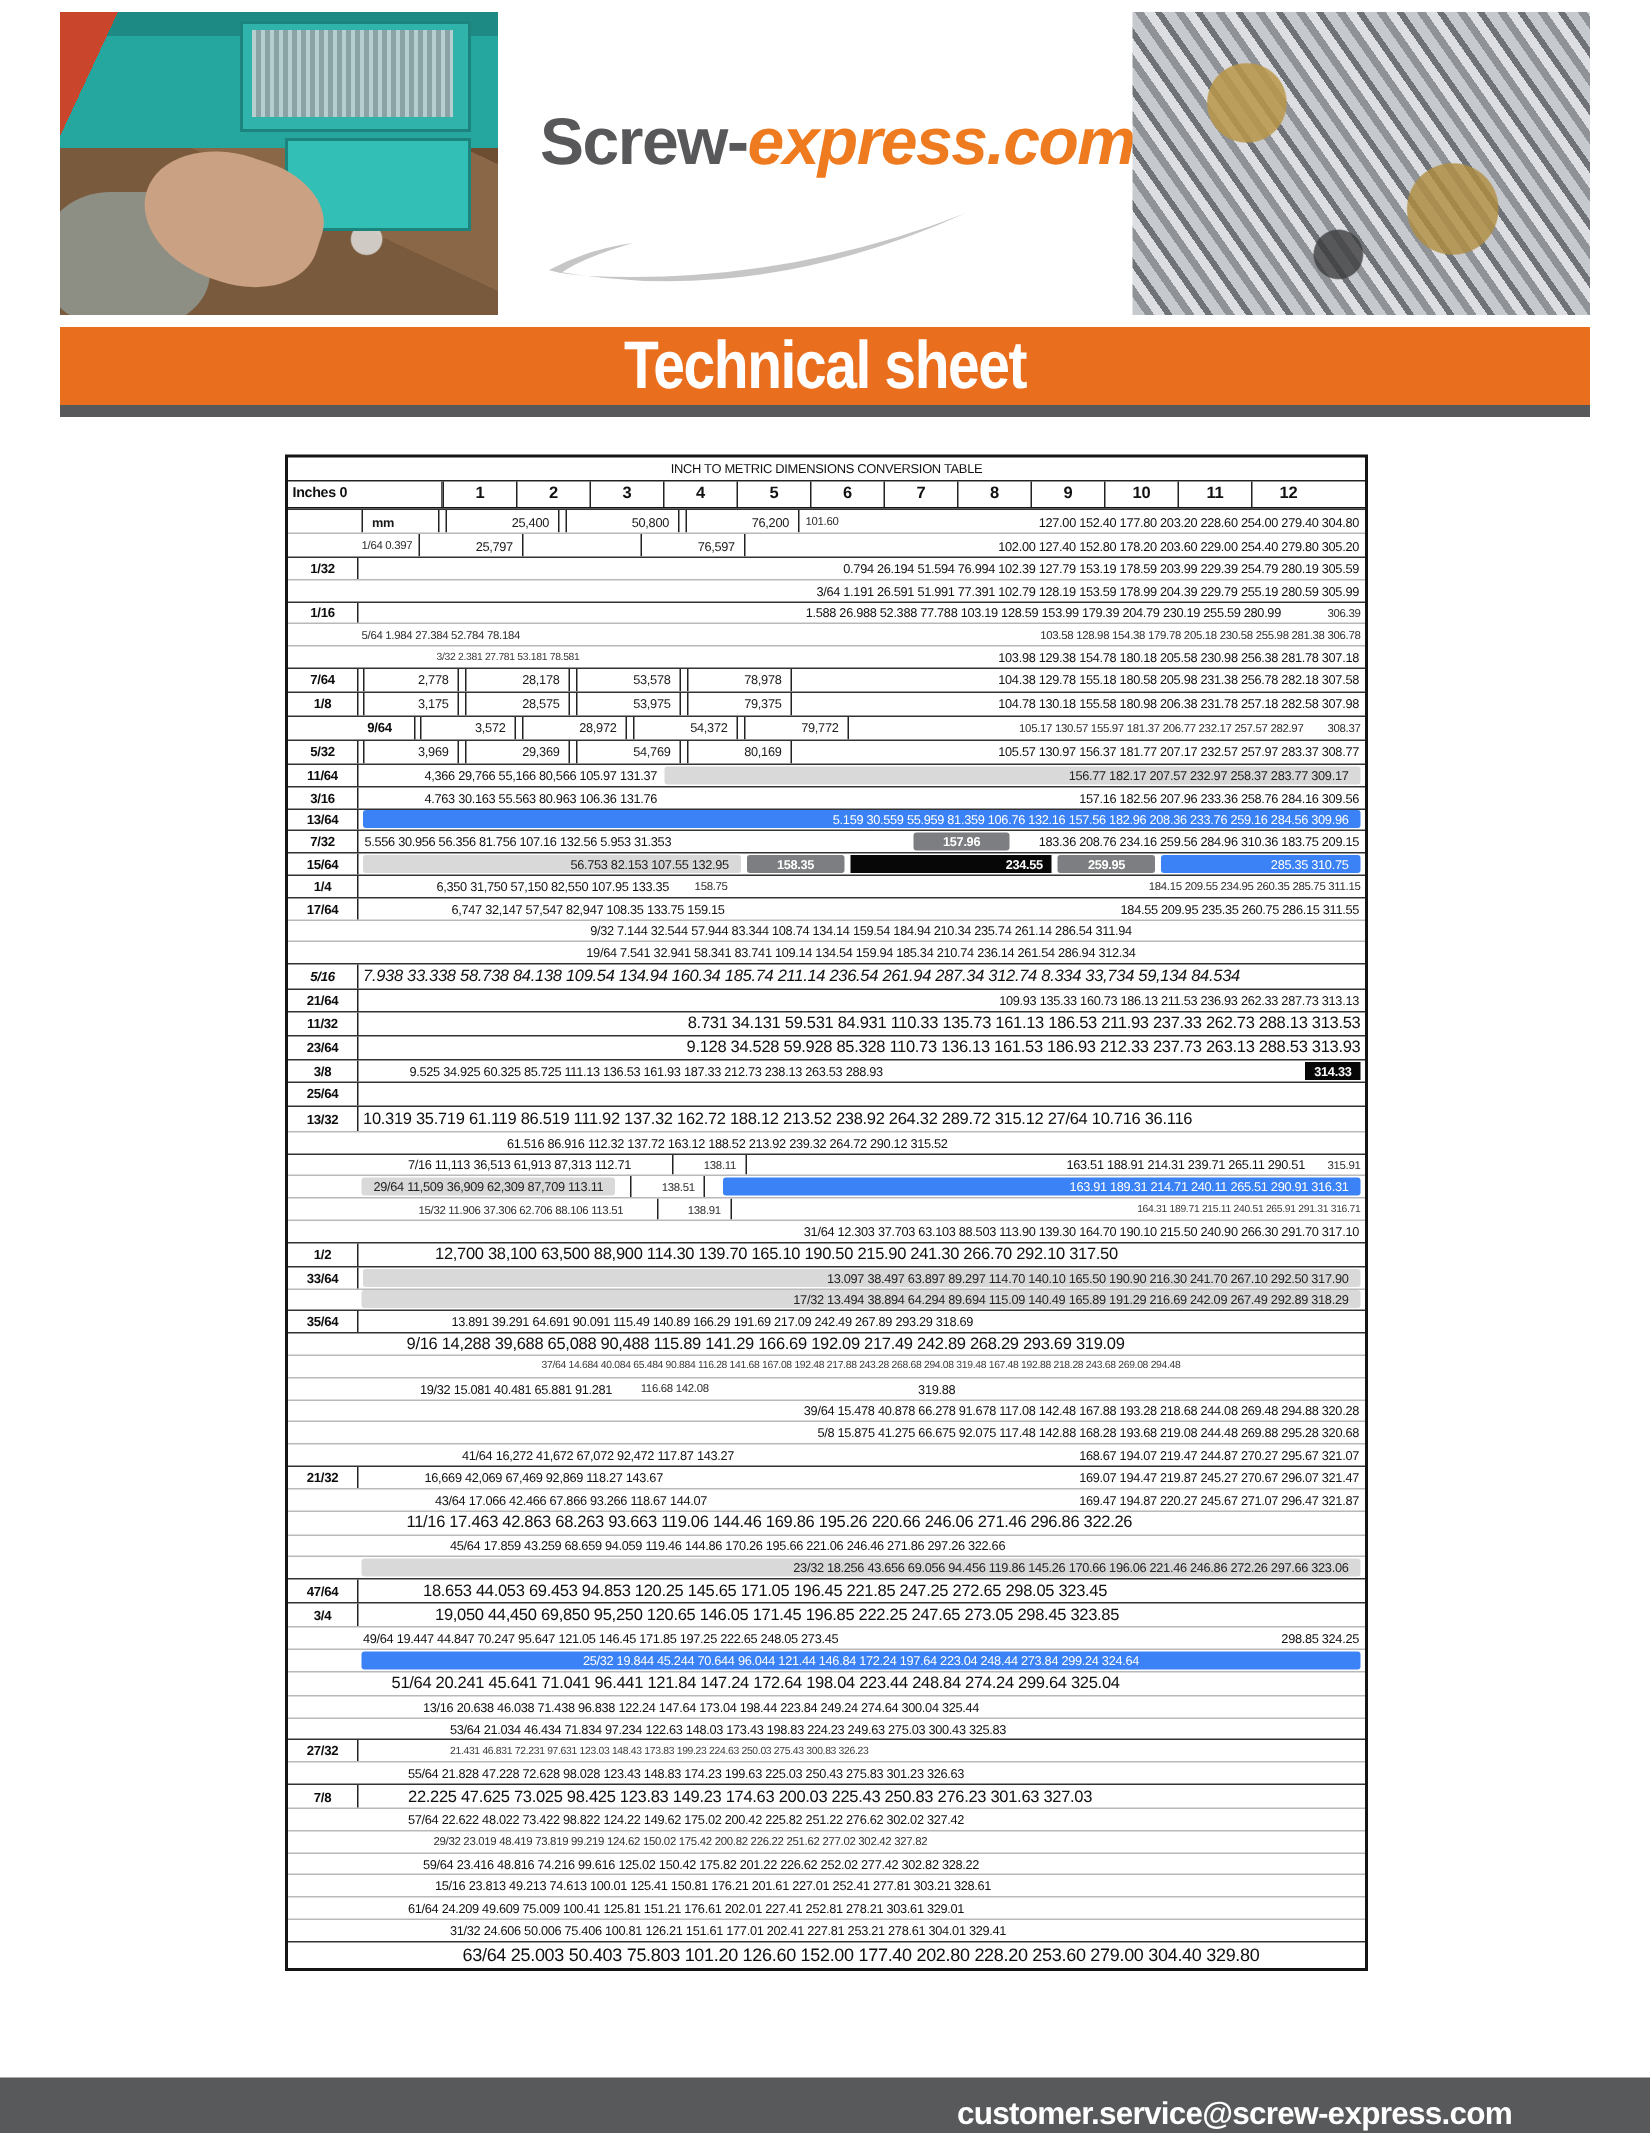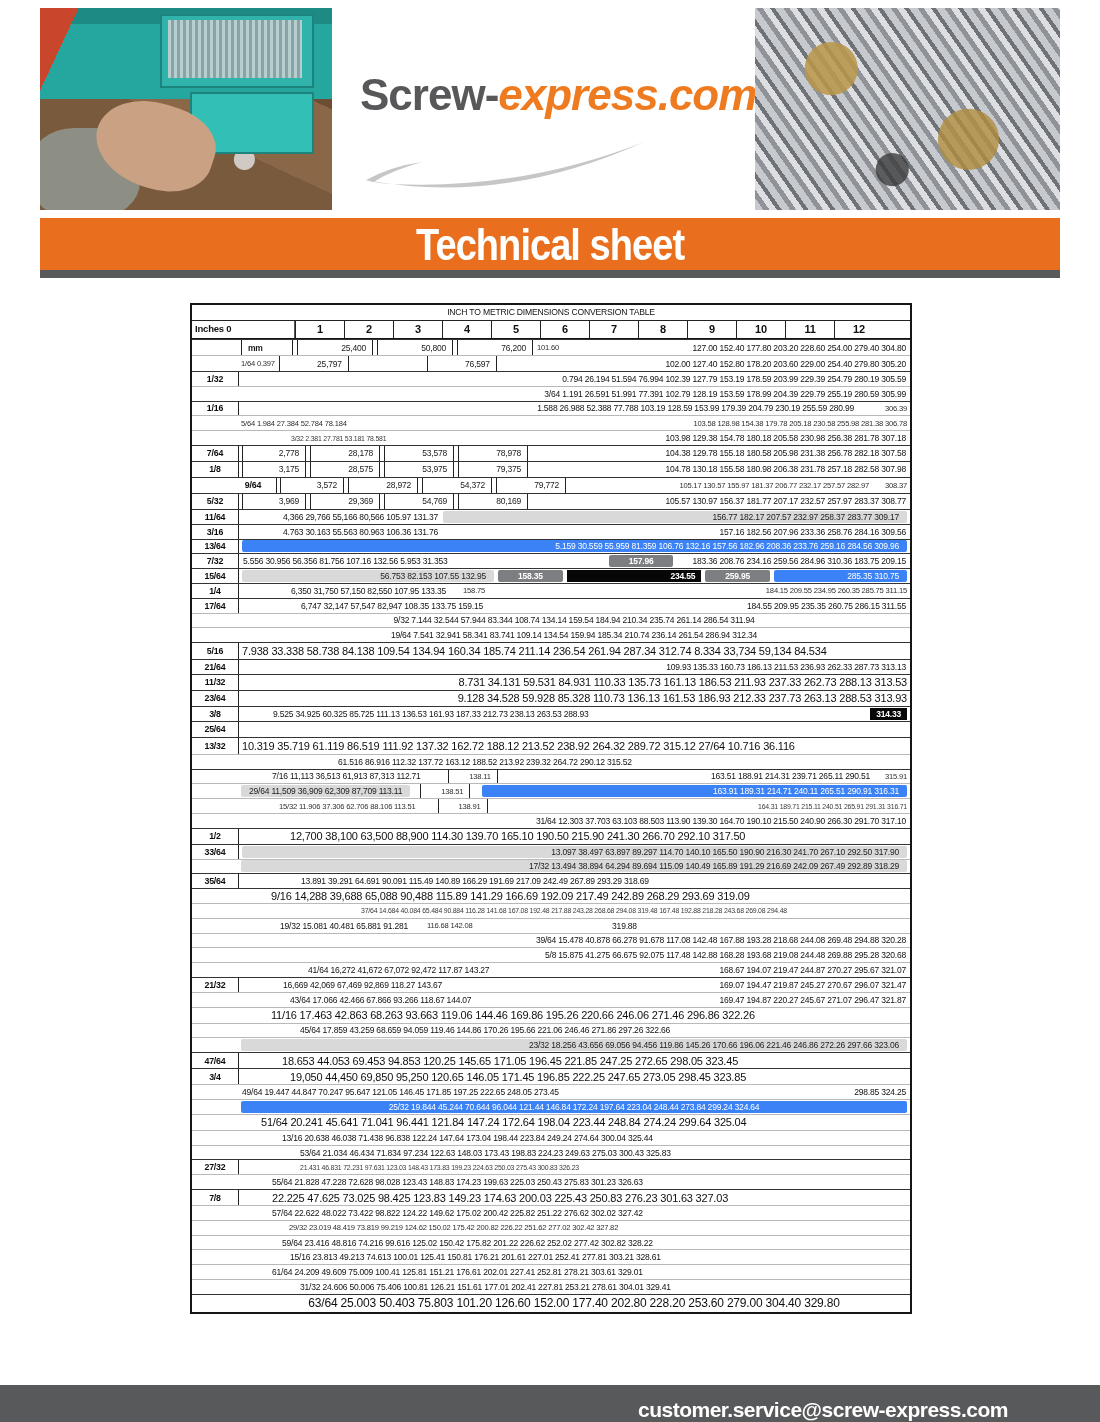--- a/index.html
+++ b/index.html
@@ -312,21 +312,21 @@
             <div class="tdata jc">
               <span class="seg p">9/32 7.144 32.544 57.944 83.344 108.74 134.14 159.54 184.94 210.34 235.74 261.14 286.54 311.94</span>
             </div>
           </div>
           <div class="trow">
             <div class="tlabel"></div>
             <div class="tdata jc">
               <span class="seg p">19/64 7.541 32.941 58.341 83.741 109.14 134.54 159.94 185.34 210.74 236.14 261.54 286.94 312.34</span>
             </div>
           </div>
-          <div class="trow strong" style="height: 16px;">
+          <div class="trow strong" style="height: 16px; font-style: italic;">
             <div class="tlabel haslab">5/16</div>
             <div class="tdata">
               <span class="seg lg">7.938 33.338 58.738 84.138 109.54 134.94 160.34 185.74 211.14 236.54 261.94 287.34 312.74 8.334 33,734 59,134 84.534</span>
             </div>
           </div>
           <div class="trow strong">
             <div class="tlabel haslab">21/64</div>
             <div class="tdata">
               <span class="seg sp" style="flex-grow: 1;"></span>
               <span class="seg p">109.93 135.33 160.73 186.13 211.53 236.93 262.33 287.73 313.13</span>

